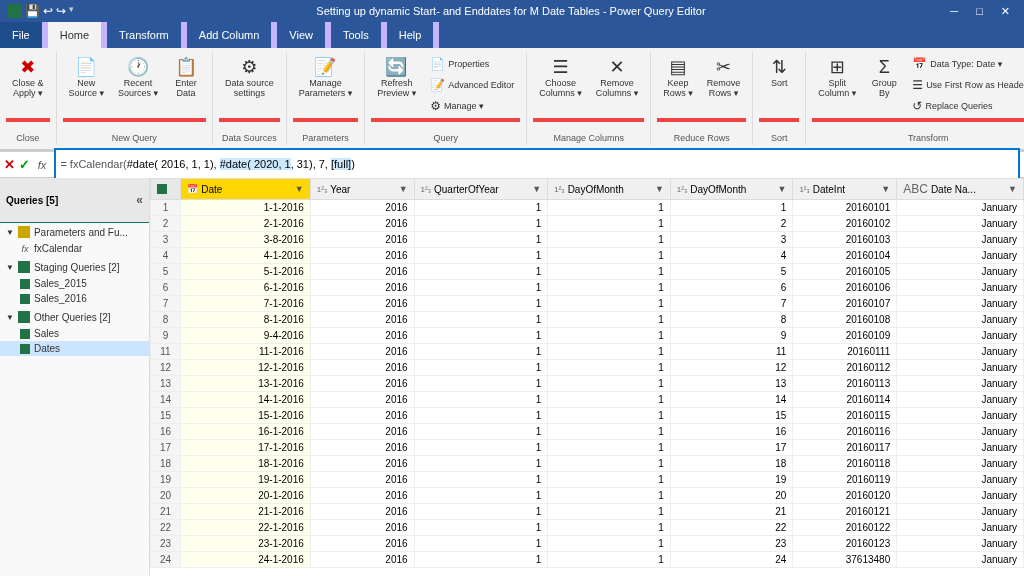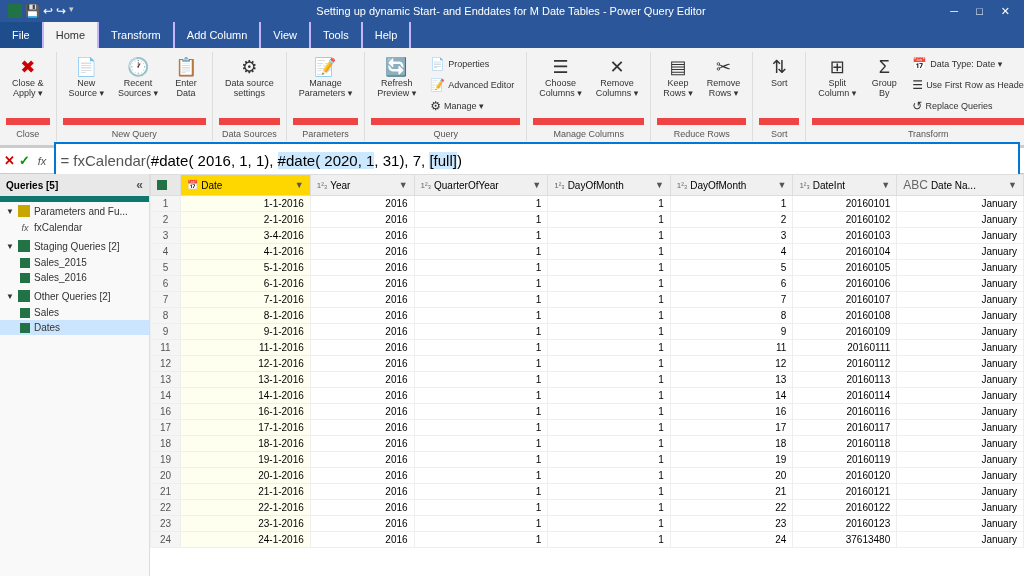--- a/index.html
+++ b/index.html
@@ -21,40 +21,40 @@
     
     .ribbon { background: #f3f3f3; border-bottom: 1px solid #ccc; }
     .ribbon-tabs { display: flex; background: #2b579a; height: 26px; }
     .ribbon-tab {
       color: white;
       padding: 0 12px;
       font-size: 11px;
       display: flex;
       align-items: center;
       cursor: pointer;
-      border-right: 2px solid #c4b5fd;
+      border-right: 6px solid #c4b5fd;
     }
     .ribbon-tab.active { background: #f3f3f3; color: #333; }
 
     .ribbon-content { display: flex; padding: 4px 0; background: #f3f3f3; border-bottom: 2px solid #ccc; min-height: 78px; }
     .ribbon-group {
       display: flex;
       flex-direction: column;
       align-items: stretch;
       border-right: 1px solid #ddd;
       padding: 2px 6px;
       min-width: fit-content;
     }
     .ribbon-group-items { display: flex; gap: 2px; flex: 1; align-items: flex-start; padding-bottom: 2px; }
     .ribbon-group-label {
       text-align: center;
       font-size: 9px;
       color: #555;
-      border-top: 7px solid #ef4444;
-      padding-top: 4px;
+      border-top: 4px solid #ef4444;
+      padding-top: 11px;
       margin-top: auto;
     }
 
     .ribbon-btn {
       display: flex;
       flex-direction: column;
       align-items: center;
       justify-content: center;
       padding: 3px 5px;
       cursor: pointer;
@@ -105,23 +105,23 @@
     .queries-panel {
       width: 150px;
       background: #f9f9f9;
       border-right: 1px solid #ddd;
       overflow-y: auto;
     }
     .queries-header {
       display: flex;
       justify-content: space-between;
       align-items: center;
-      padding: 4px 6px;
+      padding: 15px 6px;
       background: #e8e8e8;
-      border-bottom: 6px solid #0f766e;
+      border-bottom: 1px solid #0f766e;
       font-size: 10px;
       font-weight: bold;
     }
     .queries-header .collapse-btn { cursor: pointer; font-size: 12px; color: #555; }
 
     .query-group { margin-bottom: 2px; }
     .query-group-header {
       display: flex;
       align-items: center;
       gap: 4px;
@@ -345,21 +345,21 @@
       <div class="ribbon-group-label">Transform</div>
     </div>
 
   </div>
 </div>
 
 <div class="formula-bar">
   <span class="formula-x">✕</span>
   <span class="formula-check">✓</span>
   <span class="formula-fx"><i>fx</i></span>
-  <div style="flex:1;border:2px solid #0078d7;padding:8px 4px;font-family:Consolas,monospace;font-size:15px;background:white;">
+  <div style="flex:1;border:2px solid #0078d7;padding:8px 4px;font-family:Consolas,monospace;font-size:11px;background:white;">
     <span style="color:#555;">= fxCalendar(</span><span style="color:#000;">#date( 2016, 1, 1), </span><span style="background:#cce8ff;color:#000;">#date( 2020, 1</span><span style="color:#000;">, 31), 7, </span><span style="background:#cce8ff;color:#000;">[full]</span><span style="color:#000;">)</span>
   </div>
 </div>
 
 <div class="main-area">
 
   <div class="queries-panel">
     <div class="queries-header">
       <span>Queries [5]</span>
       <span class="collapse-btn">«</span>
@@ -489,21 +489,21 @@
     <td class="date-val">2-1-2016</td>
     <td>2016</td>
     <td>1</td>
     <td>1</td>
     <td>2</td>
     <td>20160102</td>
     <td>January</td>
   </tr>
             <tr>
     <td class="row-num">3</td>
-    <td class="date-val">3-4-2016</td>
+    <td class="date-val">3-8-2016</td>
     <td>2016</td>
     <td>1</td>
     <td>1</td>
     <td>3</td>
     <td>20160103</td>
     <td>January</td>
   </tr>
             <tr>
     <td class="row-num">4</td>
     <td class="date-val">4-1-2016</td>
@@ -549,21 +549,21 @@
     <td class="date-val">8-1-2016</td>
     <td>2016</td>
     <td>1</td>
     <td>1</td>
     <td>8</td>
     <td>20160108</td>
     <td>January</td>
   </tr>
             <tr>
     <td class="row-num">9</td>
-    <td class="date-val">9-1-2016</td>
+    <td class="date-val">9-4-2016</td>
     <td>2016</td>
     <td>1</td>
     <td>1</td>
     <td>9</td>
     <td>20160109</td>
     <td>January</td>
   </tr>
             <tr>
     <td class="row-num">11</td>
     <td class="date-val">11-1-2016</td>
@@ -598,20 +598,30 @@
     <td class="row-num">14</td>
     <td class="date-val">14-1-2016</td>
     <td>2016</td>
     <td>1</td>
     <td>1</td>
     <td>14</td>
     <td>20160114</td>
     <td>January</td>
   </tr>
             <tr>
+    <td class="row-num">15</td>
+    <td class="date-val">15-1-2016</td>
+    <td>2016</td>
+    <td>1</td>
+    <td>1</td>
+    <td>15</td>
+    <td>20160115</td>
+    <td>January</td>
+  </tr>
+            <tr>
     <td class="row-num">16</td>
     <td class="date-val">16-1-2016</td>
     <td>2016</td>
     <td>1</td>
     <td>1</td>
     <td>16</td>
     <td>20160116</td>
     <td>January</td>
   </tr>
             <tr>

